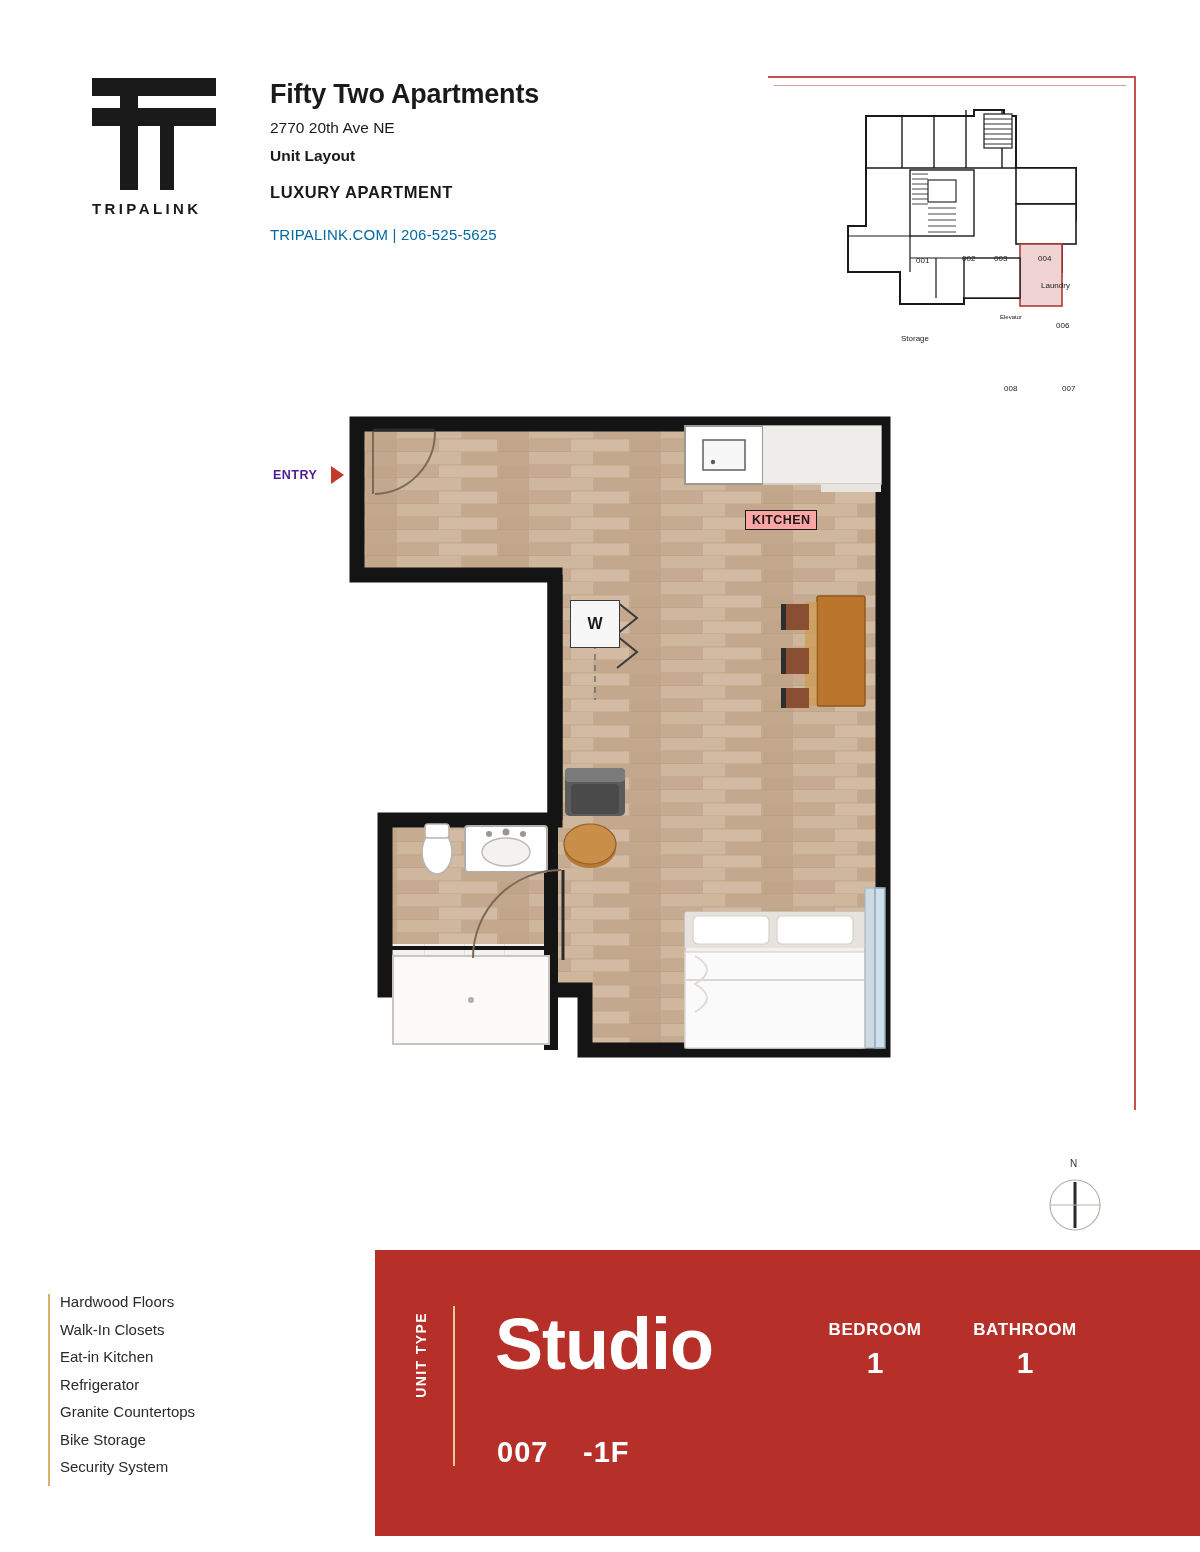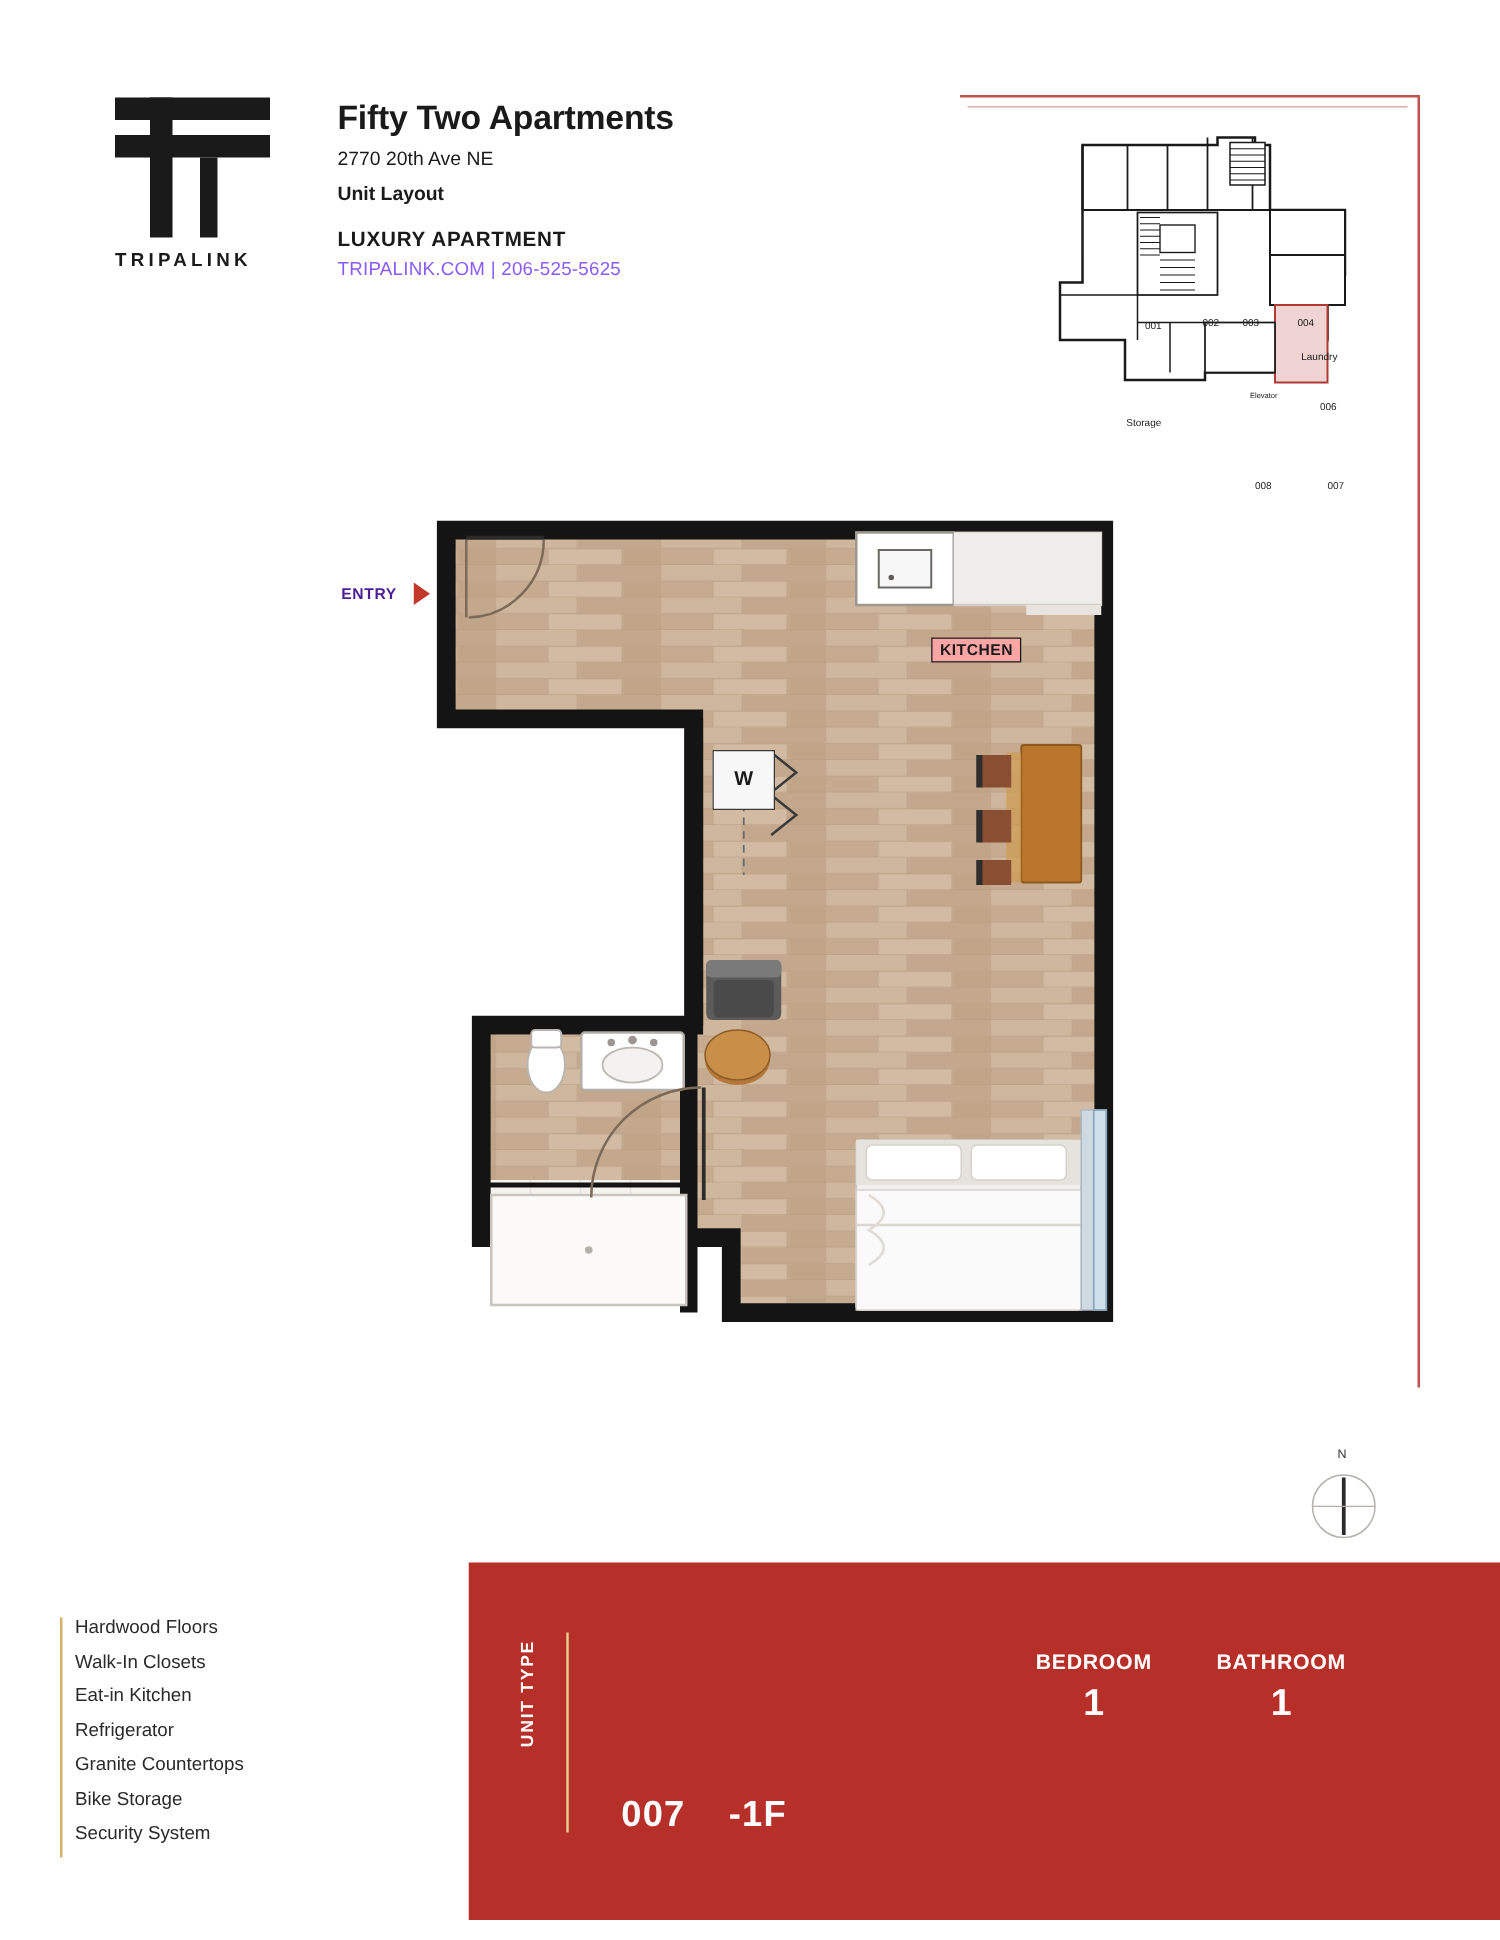--- a/index.html
+++ b/index.html
@@ -72,22 +72,22 @@
   }
   #prop-class {
     font-size: 16.5px;
     font-weight: 700;
     letter-spacing: 0.6px;
     color: #1a1a1a;
     margin-top: 18px;
   }
   #prop-contact {
     font-size: 15px;
-    color: #8b5cf6;
-    margin-top: 5px;
+    color: #0369a1;
+    margin-top: 24px;
     letter-spacing: 0.2px;
   }
 
   
   #keyplan {
     position: absolute;
     left: 768px; top: 76px;
     width: 372px; height: 270px;
   }
   #kp-frame-top {
@@ -479,20 +479,21 @@
   <div class="feature-item">Eat-in Kitchen</div>
   <div class="feature-item">Refrigerator</div>
   <div class="feature-item">Granite Countertops</div>
   <div class="feature-item">Bike Storage</div>
   <div class="feature-item">Security System</div>
 </div>
 
 <div id="banner">
   <div id="banner-unittype">UNIT TYPE</div>
   <div id="banner-rule"></div>
+  <div id="banner-title">Studio</div>
   <div id="banner-unit">007</div>
   <div id="banner-floor">-1F</div>
 
   <div class="stat" id="stat-bedroom">
     <div class="stat-label">BEDROOM</div>
     <div class="stat-value">1</div>
   </div>
   <div class="stat" id="stat-bathroom">
     <div class="stat-label">BATHROOM</div>
     <div class="stat-value">1</div>

